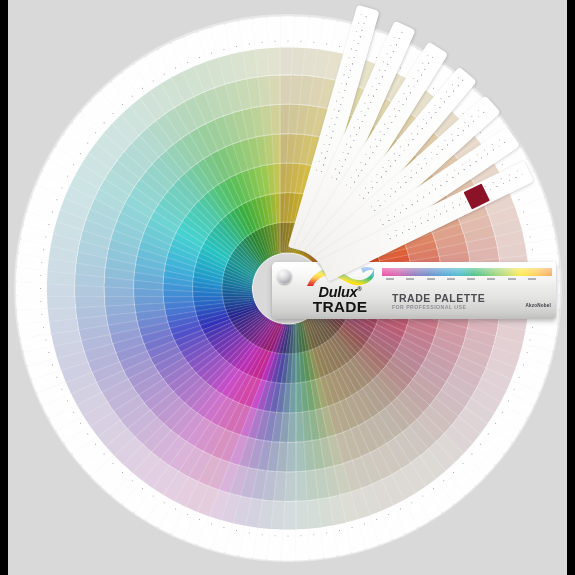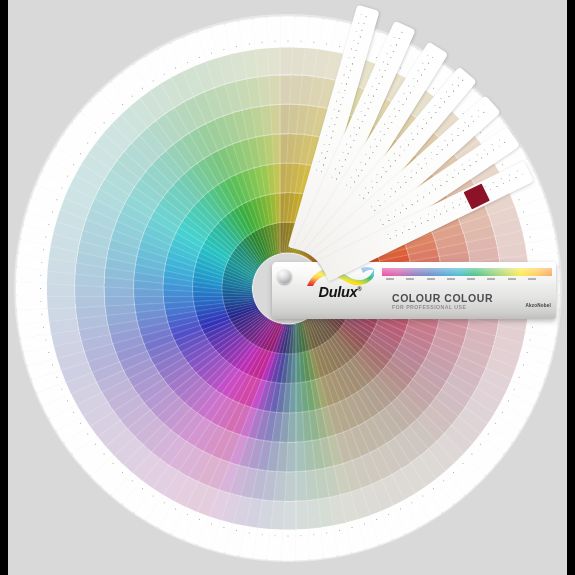--- a/index.html
+++ b/index.html
@@ -918,35 +918,36 @@
               <stop offset="70%" stop-color="#00a651"></stop>
               <stop offset="82%" stop-color="#00a8b5"></stop>
               <stop offset="100%" stop-color="#2a7de1"></stop>
             </linearGradient>
           </defs>
           <path d="M4 21 C 10 7, 22 1, 33 5 C 42 8, 48 16, 58 15 C 65 14, 69 9, 71 4
                    L 71 11 C 67 18, 60 21, 52 20 C 41 18, 35 10, 27 10 C 19 10, 13 15, 10 21 Z" fill="url(#sw)"></path>
           <path d="M58 3 C 64 1, 69 2, 72 5 C 68 4, 63 5, 60 8 Z" fill="#2a7de1" opacity=".85"></path>
         </svg>
         <div class="word w1">Dulux<sup style="font-size: 6px;">®</sup></div>
+        <div class="word w2">TRADE</div>
       </div>
 
       <div id="spectrum" style="background: linear-gradient(90deg, rgb(230, 0, 126), rgb(194, 37, 143), rgb(107, 63, 160), rgb(47, 91, 176), rgb(15, 127, 196), rgb(0, 160, 184), rgb(0, 166, 81), rgb(84, 185, 72), rgb(166, 206, 57), rgb(255, 224, 0), rgb(253, 185, 19), rgb(245, 130, 32));"></div>
       <div id="spectrum-ticks">
           <span style="left: 4px; background: rgb(154, 154, 161);"></span>
           <span style="left: 24.25px; background: rgb(154, 154, 161);"></span>
           <span style="left: 44.5px; background: rgb(154, 154, 161);"></span>
           <span style="left: 64.75px; background: rgb(154, 154, 161);"></span>
           <span style="left: 85px; background: rgb(154, 154, 161);"></span>
           <span style="left: 105.25px; background: rgb(154, 154, 161);"></span>
           <span style="left: 125.5px; background: rgb(154, 154, 161);"></span>
           <span style="left: 145.75px; background: rgb(154, 154, 161);"></span>
         </div>
 
-      <div id="palette-title">COLOUR COLOUR</div>
+      <div id="palette-title">TRADE PALETTE</div>
       <div id="palette-sub">FOR PROFESSIONAL USE</div>
 
       <div id="akzo">AkzoNobel</div>
 
       <div class="gloss"></div>
     </div>
   </div>
 
   <div class="letterbox left"></div>
   <div class="letterbox right"></div>

